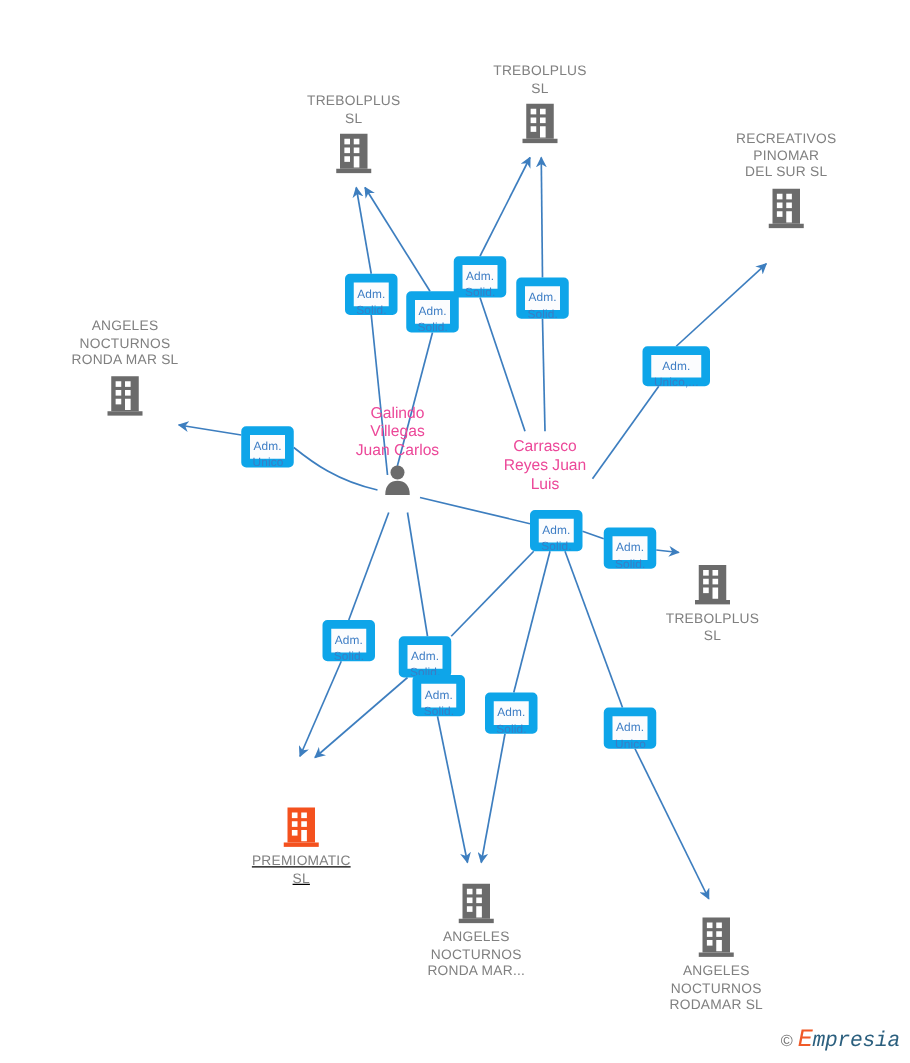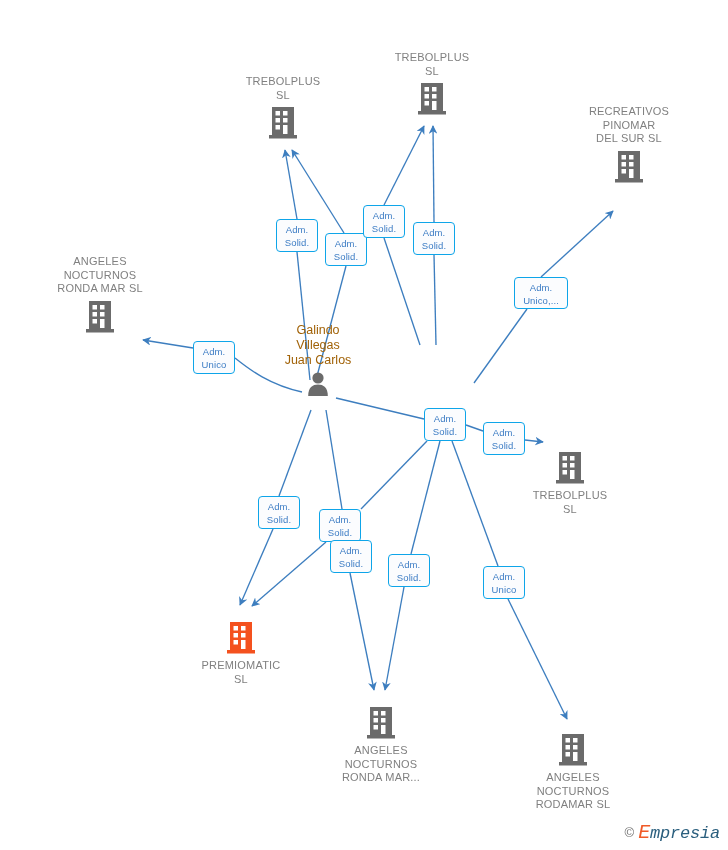--- a/index.html
+++ b/index.html
@@ -35,36 +35,36 @@
   .node-label {
     font-size: 11px;
     line-height: 13.5px;
     color: #808080;
     letter-spacing: 0.2px;
     white-space: pre-line;
   }
   .node-label.person {
     font-size: 12.5px;
     line-height: 15px;
-    color: #a16207;
+    color: #ec4899;
     letter-spacing: 0;
   }
   .node-icon {
     display: block;
     margin: 0 auto;
     line-height: 0;
   }
   .node.label-above .node-label { margin-bottom: 3px; }
   .node.label-below .node-label { margin-top: 3px; }
 
   .badge {
     position: absolute;
     box-sizing: border-box;
     background: #fbfcfe;
-    border: 1px solid #0ea5e9;
+    border: 7px solid #0ea5e9;
     border-radius: 4px;
     color: #3c7cc4;
     font-size: 9.5px;
     line-height: 13px;
     text-align: center;
     padding: 3px 2px 2px 2px;
     white-space: pre-line;
     letter-spacing: 0.1px;
   }
   #watermark {
@@ -220,39 +220,44 @@
 Villegas
 Juan Carlos</div>
     <span class="node-icon">
       <svg width="26" height="26" viewBox="0 0 26 26" xmlns="http://www.w3.org/2000/svg">
         <circle cx="13" cy="7" r="5.6" fill="#6b6b6b"></circle>
         <path d="M 3.2 25 C 3.2 16.6 7.6 13.6 13 13.6 C 18.4 13.6 22.8 16.6 22.8 25 Z" fill="#6b6b6b"></path>
       </svg>
     </span>
   </div>
 
+  <div class="node label-above" style="left:436px; top:350px;">
+    <div class="node-label person">Carrasco
+Reyes Juan
+Luis</div>
+  </div>
 
   <div class="node label-below" style="left:570px; top:450px;">
     <span class="node-icon">
       <svg width="34" height="36" viewBox="0 0 34 36" xmlns="http://www.w3.org/2000/svg">
         <rect x="6" y="2" width="22" height="28" fill="#6b6b6b"></rect>
         <rect x="3" y="30" width="28" height="3.5" fill="#6b6b6b"></rect>
         <rect x="9.5" y="6" width="4.5" height="4.5" fill="#fff"></rect>
         <rect x="17" y="6" width="4.5" height="4.5" fill="#fff"></rect>
         <rect x="9.5" y="13" width="4.5" height="4.5" fill="#fff"></rect>
         <rect x="17" y="13" width="4.5" height="4.5" fill="#fff"></rect>
         <rect x="9.5" y="20" width="4.5" height="4.5" fill="#fff"></rect>
         <rect x="17" y="20" width="4.5" height="9" fill="#fff"></rect>
       </svg>
     </span>
     <div class="node-label">TREBOLPLUS
 SL</div>
   </div>
 
-  <div class="node label-below" style="left:241px; top:620px;">
+  <div class="node label-below" style="left:241px; top:644px;text-decoration:underline;">
     <span class="node-icon">
       <svg width="34" height="36" viewBox="0 0 34 36" xmlns="http://www.w3.org/2000/svg">
         <rect x="6" y="2" width="22" height="28" fill="#f4511e"></rect>
         <rect x="3" y="30" width="28" height="3.5" fill="#f4511e"></rect>
         <rect x="9.5" y="6" width="4.5" height="4.5" fill="#fff"></rect>
         <rect x="17" y="6" width="4.5" height="4.5" fill="#fff"></rect>
         <rect x="9.5" y="13" width="4.5" height="4.5" fill="#fff"></rect>
         <rect x="17" y="13" width="4.5" height="4.5" fill="#fff"></rect>
         <rect x="9.5" y="20" width="4.5" height="4.5" fill="#fff"></rect>
         <rect x="17" y="20" width="4.5" height="9" fill="#fff"></rect>

